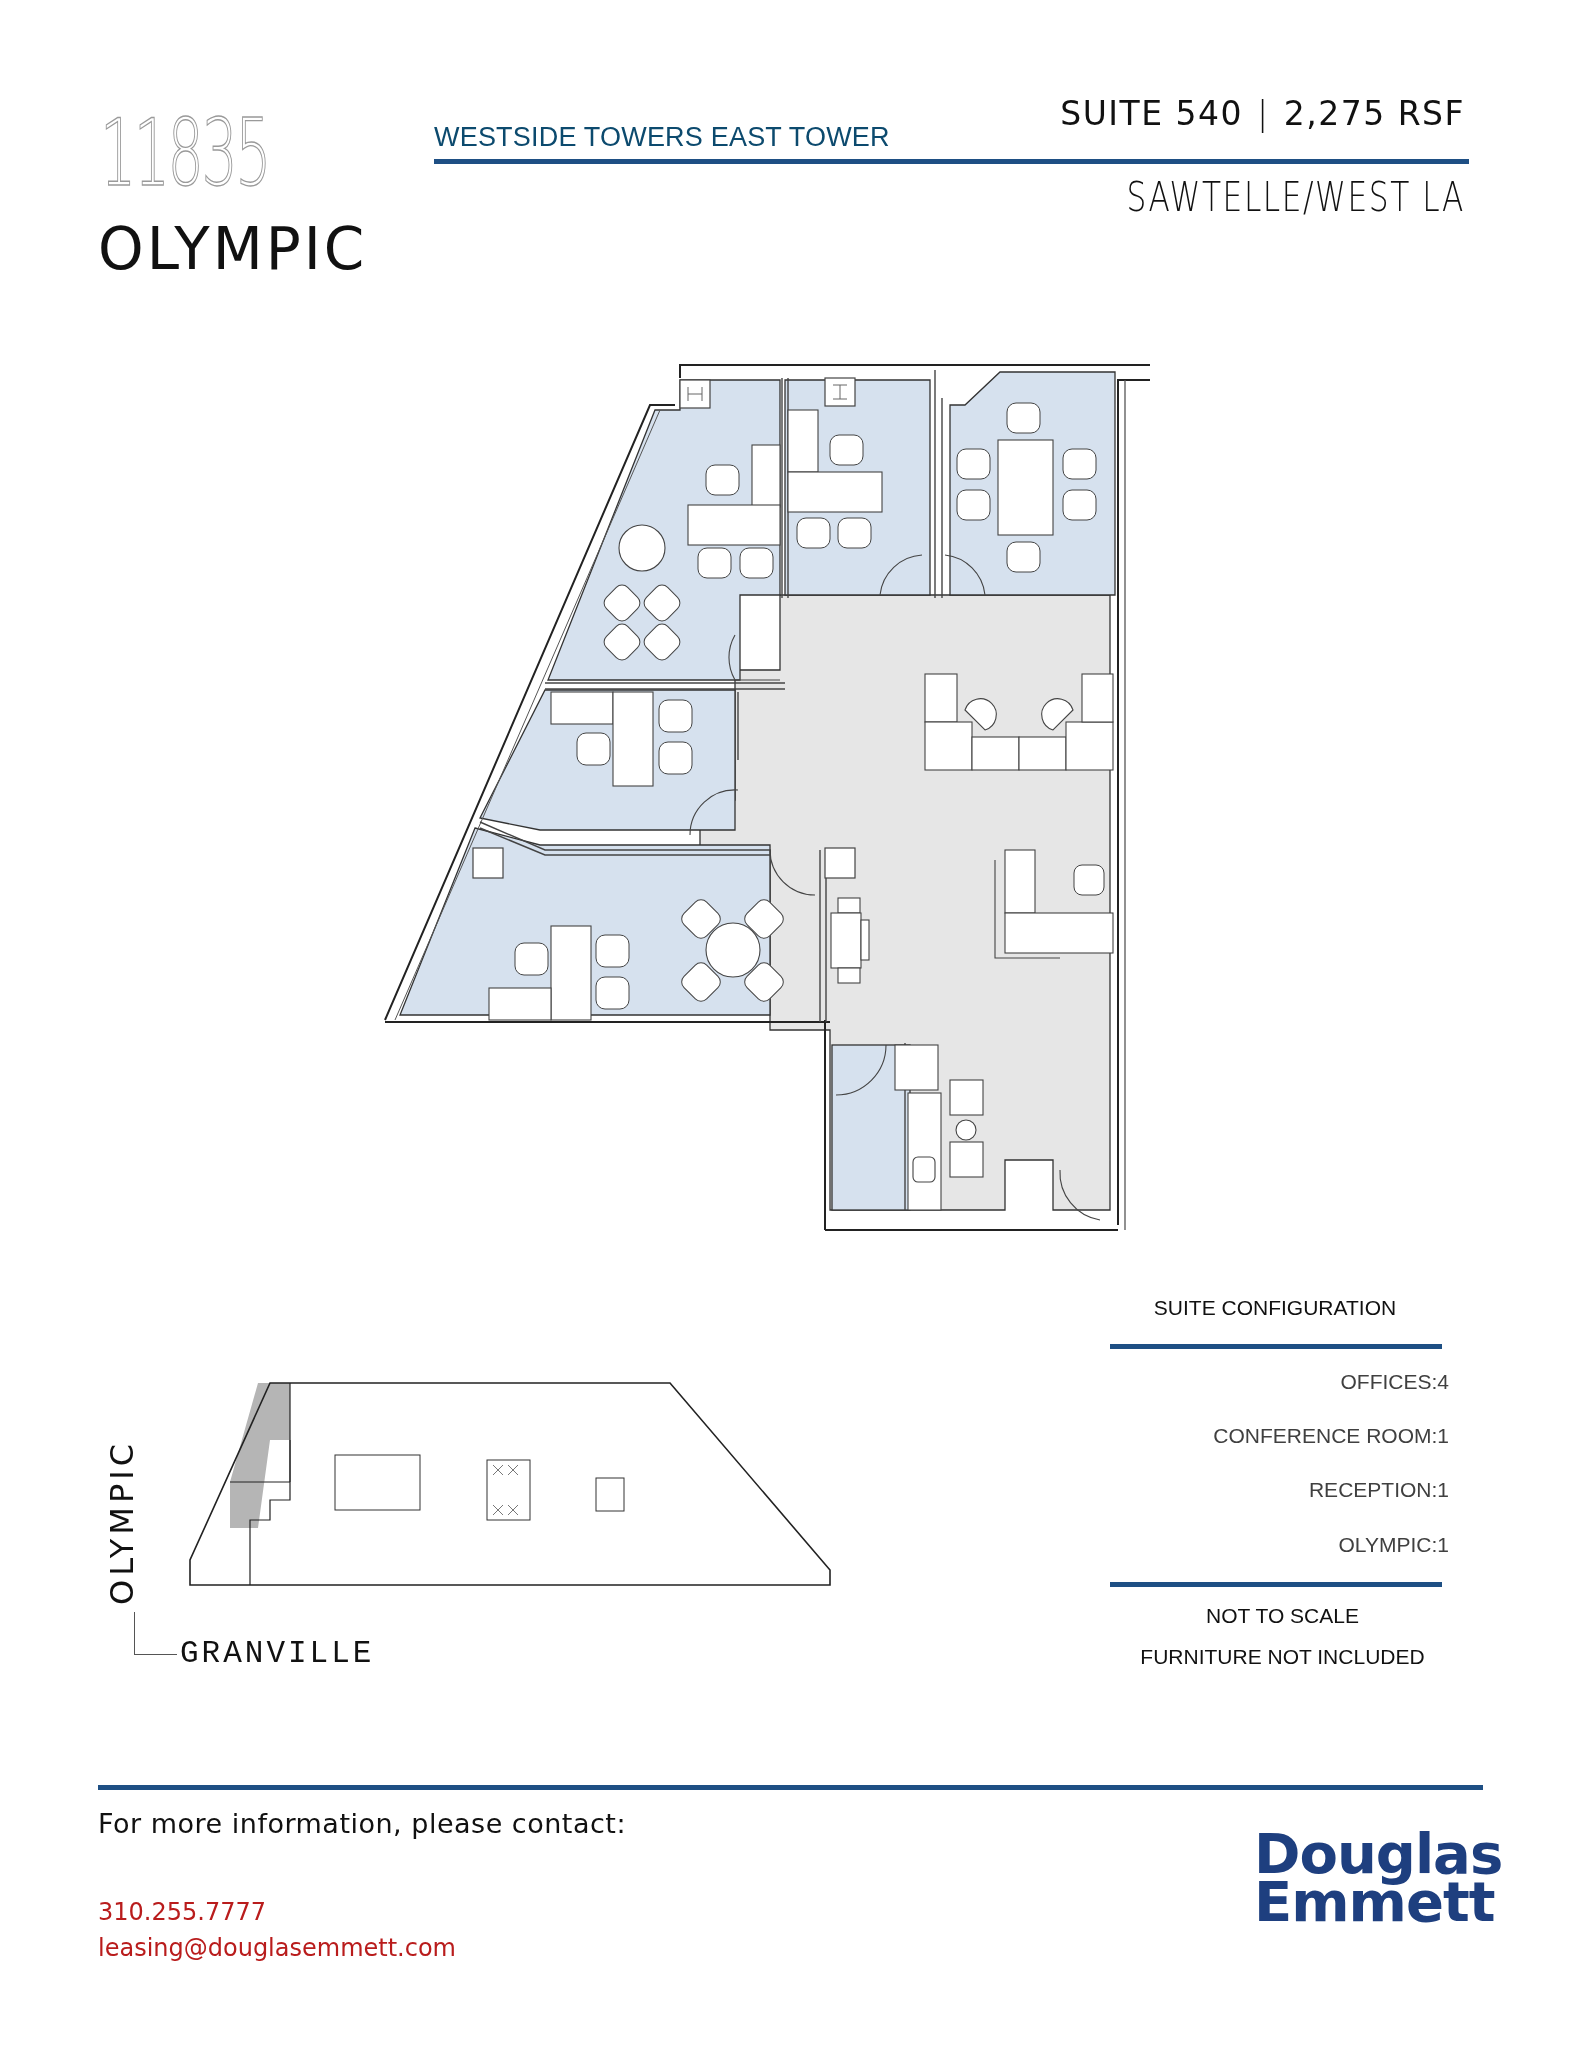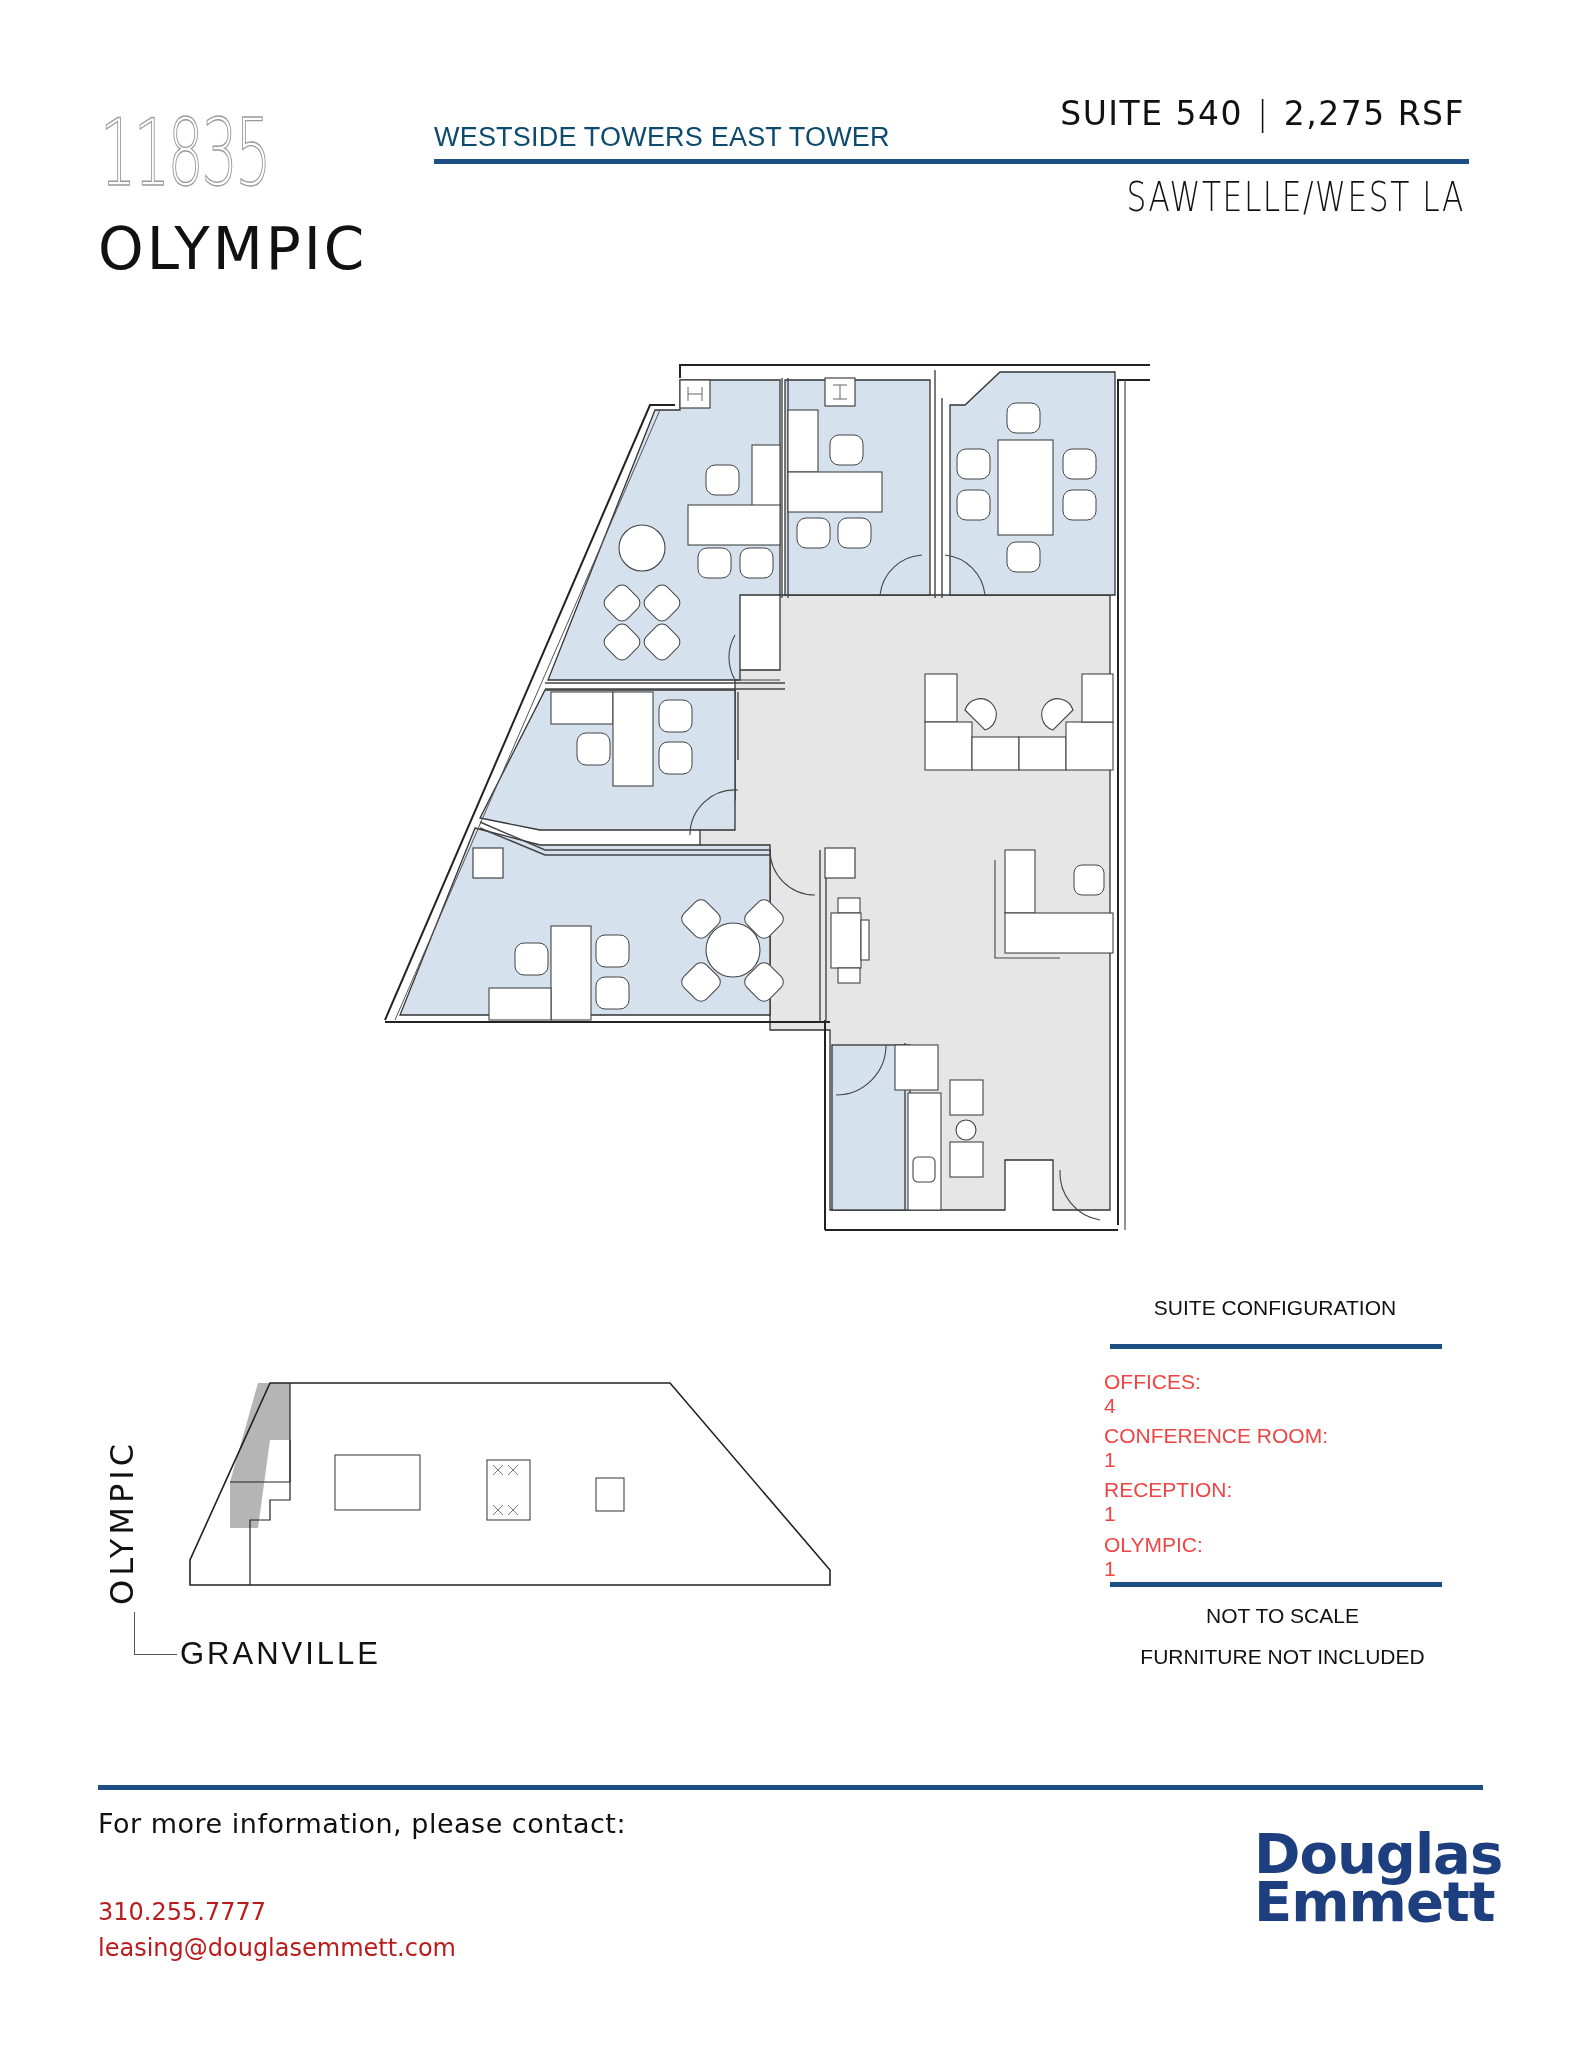--- a/index.html
+++ b/index.html
@@ -8,26 +8,26 @@
   .address-number { left: 100px; top: 108px; font-family: "DejaVu Sans", sans-serif; font-weight: 200; font-size: 92px; color: #ffffff; -webkit-text-stroke: 1.4px #9a9a9a; letter-spacing: -4px; line-height: 1; transform: scaleX(0.62); transform-origin: left top; }
   .street-name { left: 98px; top: 220px; font-family: "DejaVu Sans", sans-serif; font-size: 58px; letter-spacing: 3px; color: #111; line-height: 1; }
   .building-name { left: 434px; top: 122px; font-size: 27px; letter-spacing: 0.2px; color: #0c4a6e; }
   .suite-info { right: 118px; top: 94px; font-family: "DejaVu Sans", sans-serif; font-size: 33px; letter-spacing: 1.5px; color: #111; }
   .suite-sep { display: inline-block; margin: 0 14px; font-weight: 200; }
   .header-rule { left: 434px; top: 159px; width: 1035px; height: 5px; background: #1e4f84; }
   .submarket { right: 118px; top: 174px; font-family: "DejaVu Sans", sans-serif; font-size: 40px; font-weight: 200; letter-spacing: 2px; transform: scaleX(0.78); transform-origin: right top; color: #111; }
   .floorplan { left: 370px; top: 355px; }
   .keyplan { left: 185px; top: 1370px; }
   .street-olympic { left: 103px; top: 1605px; transform: rotate(-90deg); transform-origin: left top; font-family: "DejaVu Sans", sans-serif; font-size: 32px; letter-spacing: 4px; color: #111; white-space: nowrap; }
-  .street-granville { left: 180px; top: 1636px; font-family: Liberation Sans, sans-serif; font-size: 31px; letter-spacing: 3px; color: #111; }
+  .street-granville { left: 180px; top: 1636px; font-family: Liberation Mono, monospace; font-size: 31px; letter-spacing: 3px; color: #111; }
   .street-connector { left: 134px; top: 1612px; width: 42px; height: 42px; border-left: 1.5px solid #555; border-bottom: 1.5px solid #555; }
   .config-title { left: 1110px; top: 1296px; width: 330px; text-align: center; font-size: 21px; color: #111; }
   .config-rule { left: 1110px; top: 1344px; width: 332px; height: 5px; background: #1e4f84; }
   .config-rule.bottom { top: 1582px; }
-  .config-row { left: 1104px; width: 345px; font-size: 21px; display: flex; justify-content: flex-end; color: #ef4444; flex-direction: column; }
+  .config-row { left: 1104px; width: 345px; font-size: 21px; display: flex; justify-content: flex-end; color: #404040; }
   .config-note { left: 1110px; width: 345px; text-align: center; font-size: 21px; color: #111; }
   .footer-rule { left: 98px; top: 1785px; width: 1385px; height: 5px; background: #1e4f84; }
   .contact-heading { left: 98px; top: 1808px; font-family: "DejaVu Sans", sans-serif; font-size: 27px; letter-spacing: 0.5px; color: #111; }
   .contact-phone, .contact-email { left: 98px; font-family: "DejaVu Sans", sans-serif; font-size: 24px; color: #b91c1c; }
   .contact-phone { top: 1898px; }
   .contact-email { top: 1934px; }
   .logo { left: 1254px; top: 1830px; font-family: "DejaVu Sans", sans-serif; font-weight: bold; font-size: 56px; line-height: 48px; color: #1e3f7f; letter-spacing: -1px; }
   a.contact-email { text-decoration: none; }
 </style>
 </head>

